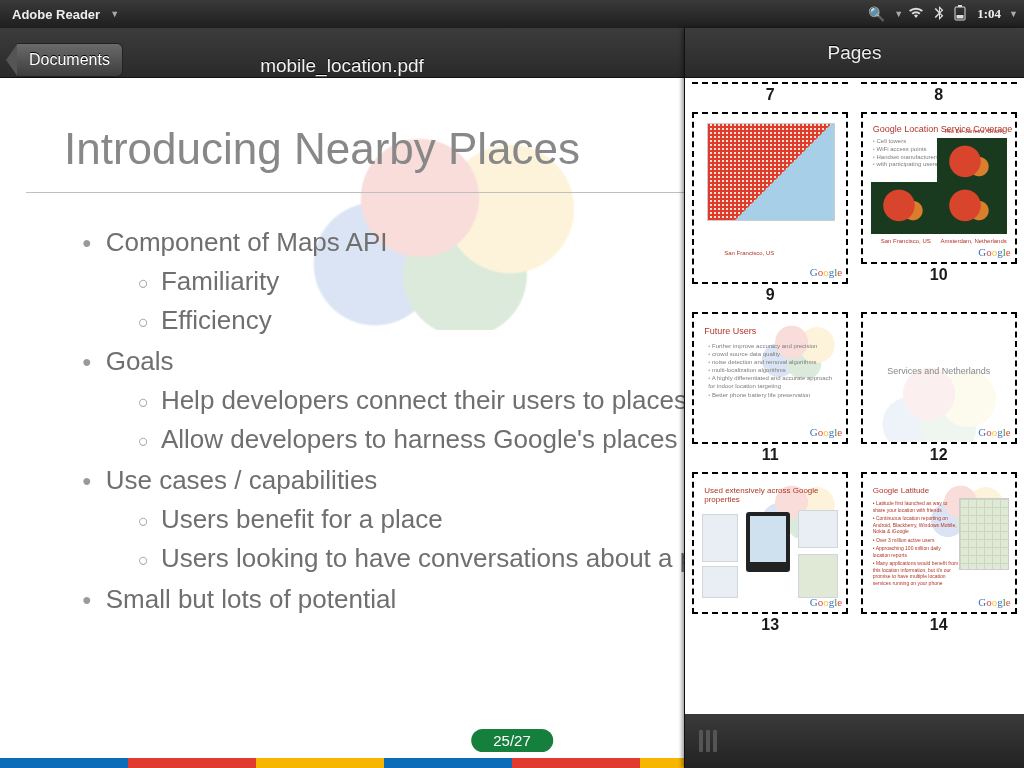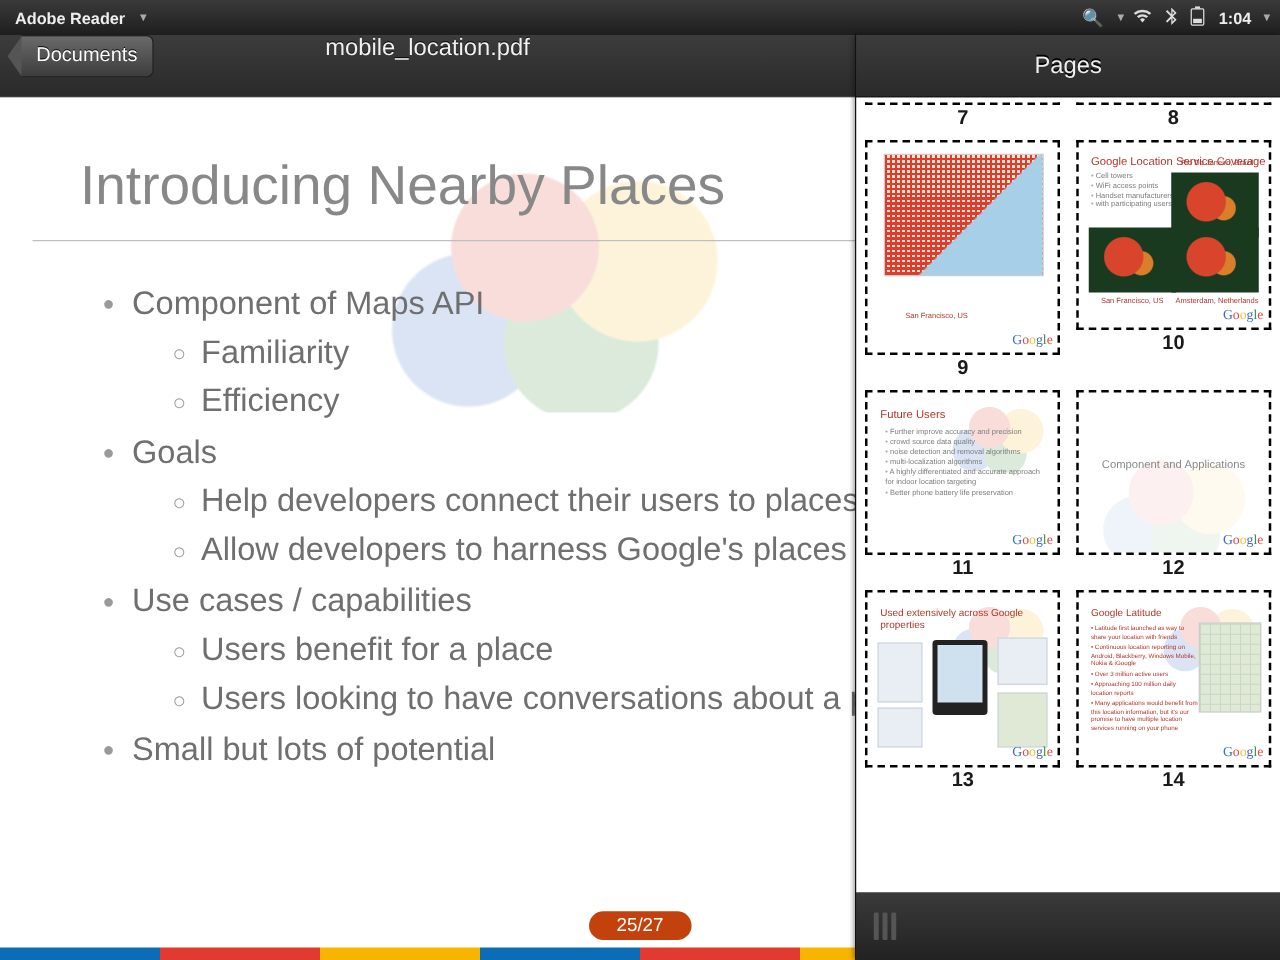--- a/index.html
+++ b/index.html
@@ -3,23 +3,23 @@
 <meta charset="utf-8">
 <style>
   * { margin:0; padding:0; box-sizing:border-box; }
   html,body { width:1024px; height:768px; font-family:Arial,Helvetica,sans-serif; overflow:hidden; background:#fff; }
   
   .status-bar { height:28px; background:linear-gradient(#3a3a3a,#1e1e1e); display:flex; align-items:center; color:#eee; font-size:13px; padding:0 6px; }
   .app-name { font-weight:bold; padding:0 6px; }
   .tri { font-size:9px; color:#aaa; margin-left:4px; }
   .status-spacer { flex:1; }
   .status-ico { margin:0 5px; font-size:14px; color:#ddd; }
-  .clock { font-weight:bold; margin:0 4px 0 6px; }
-  
-  .header-bar { height:50px; background:linear-gradient(#3c3c3c,#2a2a2a); display:flex; align-items:flex-start; position:relative; border-bottom:1px solid #111; }
+  .clock { font-weight:bold; margin:0 4px 0 6px;font-family:Liberation Serif, serif; }
+  
+  .header-bar { height:50px; background:linear-gradient(#3c3c3c,#2a2a2a); display:flex; align-items:flex-end; position:relative; border-bottom:1px solid #111; }
   .back-btn { display:flex; align-items:center; margin-left:6px; height:34px; }
   .back-chevron { width:0; height:0; border-top:17px solid transparent; border-bottom:17px solid transparent; border-right:12px solid #555; margin-right:-1px; }
   .back-body { background:linear-gradient(#6a6a6a,#3d3d3d); border:1px solid #222; border-left:none; border-radius:0 6px 6px 0; padding:0 12px; height:34px; display:flex; align-items:center; color:#fff; font-size:16px; text-shadow:0 -1px 0 #000; }
   .doc-title { position:absolute; left:0; right:340px; text-align:center; color:#f0f0f0; font-size:19px; font-weight:500; text-shadow:0 -1px 0 #000; pointer-events:none; }
   
   .main { position:relative; height:690px; }
   .page-view { position:absolute; left:0; top:0; width:1024px; height:690px; background:#fff; }
   .slide { padding:0 26px; color:#6f6f6f; height:100%; position:relative;margin-top:42px; }
   .slide::before { content:""; position:absolute; left:300px; top:-10px; width:300px; height:220px;
     background:radial-gradient(circle at 40% 40%, #d94b3f 0 26%, transparent 27%),
@@ -29,21 +29,21 @@
     opacity:.18; z-index:0; }
   .slide > * { position:relative; z-index:1; }
   .slide-title { font-size:44px; font-weight:400; color:#888; padding:4px 0 18px 38px; }
   .hr { height:1px; background:#bfbfbf; margin:0 0 34px 0; }
   .b1 { list-style:none; margin-left:56px; font-size:26px; }
   .b1 > li { margin-bottom:10px; }
   .b1 > li::before { content:"●"; color:#9a9a9a; font-size:16px; margin-right:14px; vertical-align:3px; }
   .b2 { list-style:none; margin-left:56px; margin-top:8px; font-size:26px; }
   .b2 > li::before { content:"○"; color:#9a9a9a; font-size:18px; margin-right:12px; vertical-align:1px; }
   .b2 > li { margin-bottom:8px; white-space:nowrap; }
-  .page-counter { position:absolute; bottom:16px; left:50%; transform:translateX(-50%); background:#c2410c; color:#fff; font-size:15px; padding:3px 22px; border-radius:14px; z-index:5; }
+  .page-counter { position:absolute; bottom:16px; left:50%; transform:translateX(-50%); background:#15803d; color:#fff; font-size:15px; padding:3px 22px; border-radius:14px; z-index:5; }
   .color-strip { position:absolute; bottom:0; left:0; height:10px; width:1024px; display:flex; z-index:2;}
   .color-strip div { flex:1; }
   
   .pages-panel { position:absolute; right:0; top:-50px; width:340px; height:740px; background:#333; border-left:1px solid #111; box-shadow:-2px 0 4px rgba(0,0,0,.4); z-index:10;}
   .pages-head { height:50px; background:linear-gradient(#3c3c3c,#2a2a2a); color:#eee; font-size:19px; display:flex; align-items:center; justify-content:center; border-bottom:1px solid #111; text-shadow:0 -1px 0 #000;}
   .pages-scroll { background:#fff; height:636px; overflow:hidden; padding:4px 6px 0 6px; }
   .thumb-grid { display:grid; grid-template-columns:1fr 1fr; gap:4px 10px; }
   .thumb-cell { display:flex; flex-direction:column; align-items:center; }
   .thumb { width:156px; border:2px dashed #000; background:#fff; position:relative; overflow:hidden; }
   .thumb.cut { height:0px; border-top:none; }
@@ -216,21 +216,21 @@
                 <li>multi-localization algorithms</li>
                 <li>A highly differentiated and accurate approach for indoor location targeting</li>
                 <li>Better phone battery life preservation</li>
               </ul>
               <div class="watermark"><span class="g1">G</span><span class="g2">o</span><span class="g3">o</span><span class="g4">g</span><span class="g5">l</span><span class="g6">e</span></div>
             </div>
             <div class="pnum">11</div>
           </div>
           <div class="thumb-cell">
             <div class="thumb full tbg big" style="height: 132px;">
-              <div class="svc-title">Component and Applications</div>
+              <div class="svc-title">Services and Netherlands</div>
               <div class="watermark"><span class="g1">G</span><span class="g2">o</span><span class="g3">o</span><span class="g4">g</span><span class="g5">l</span><span class="g6">e</span></div>
             </div>
             <div class="pnum">12</div>
           </div>
           <div class="thumb-cell">
             <div class="thumb full tbg" style="height: 142px;">
               <div class="p13-title">Used extensively across Google properties</div>
               <div class="p13-box a"></div>
               <div class="p13-box b"></div>
               <div class="p13-dev"></div>

